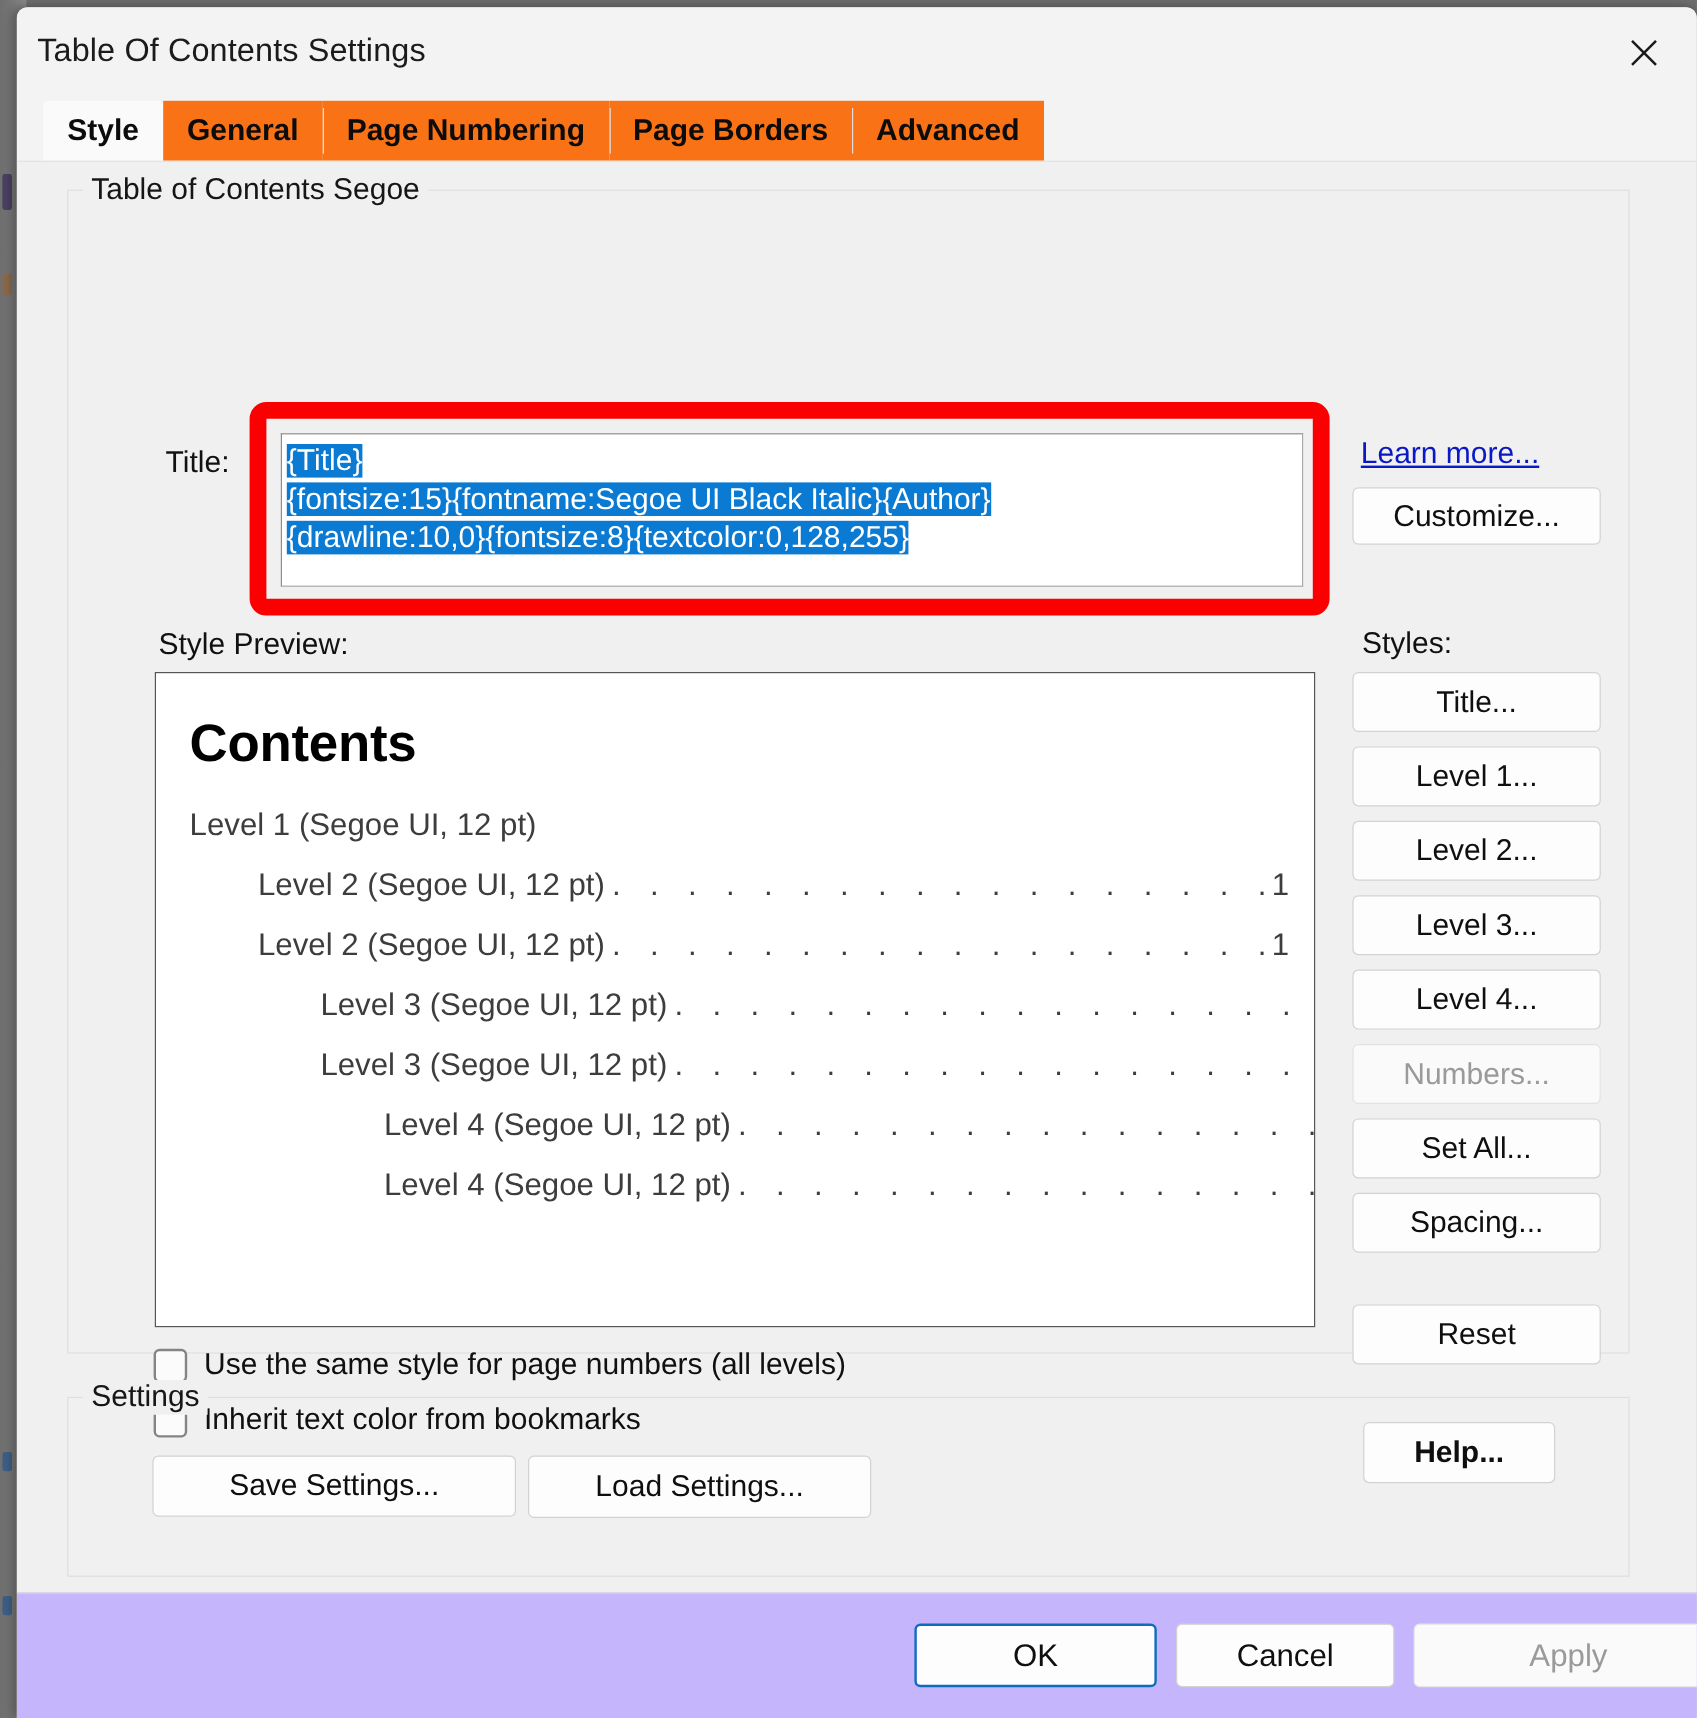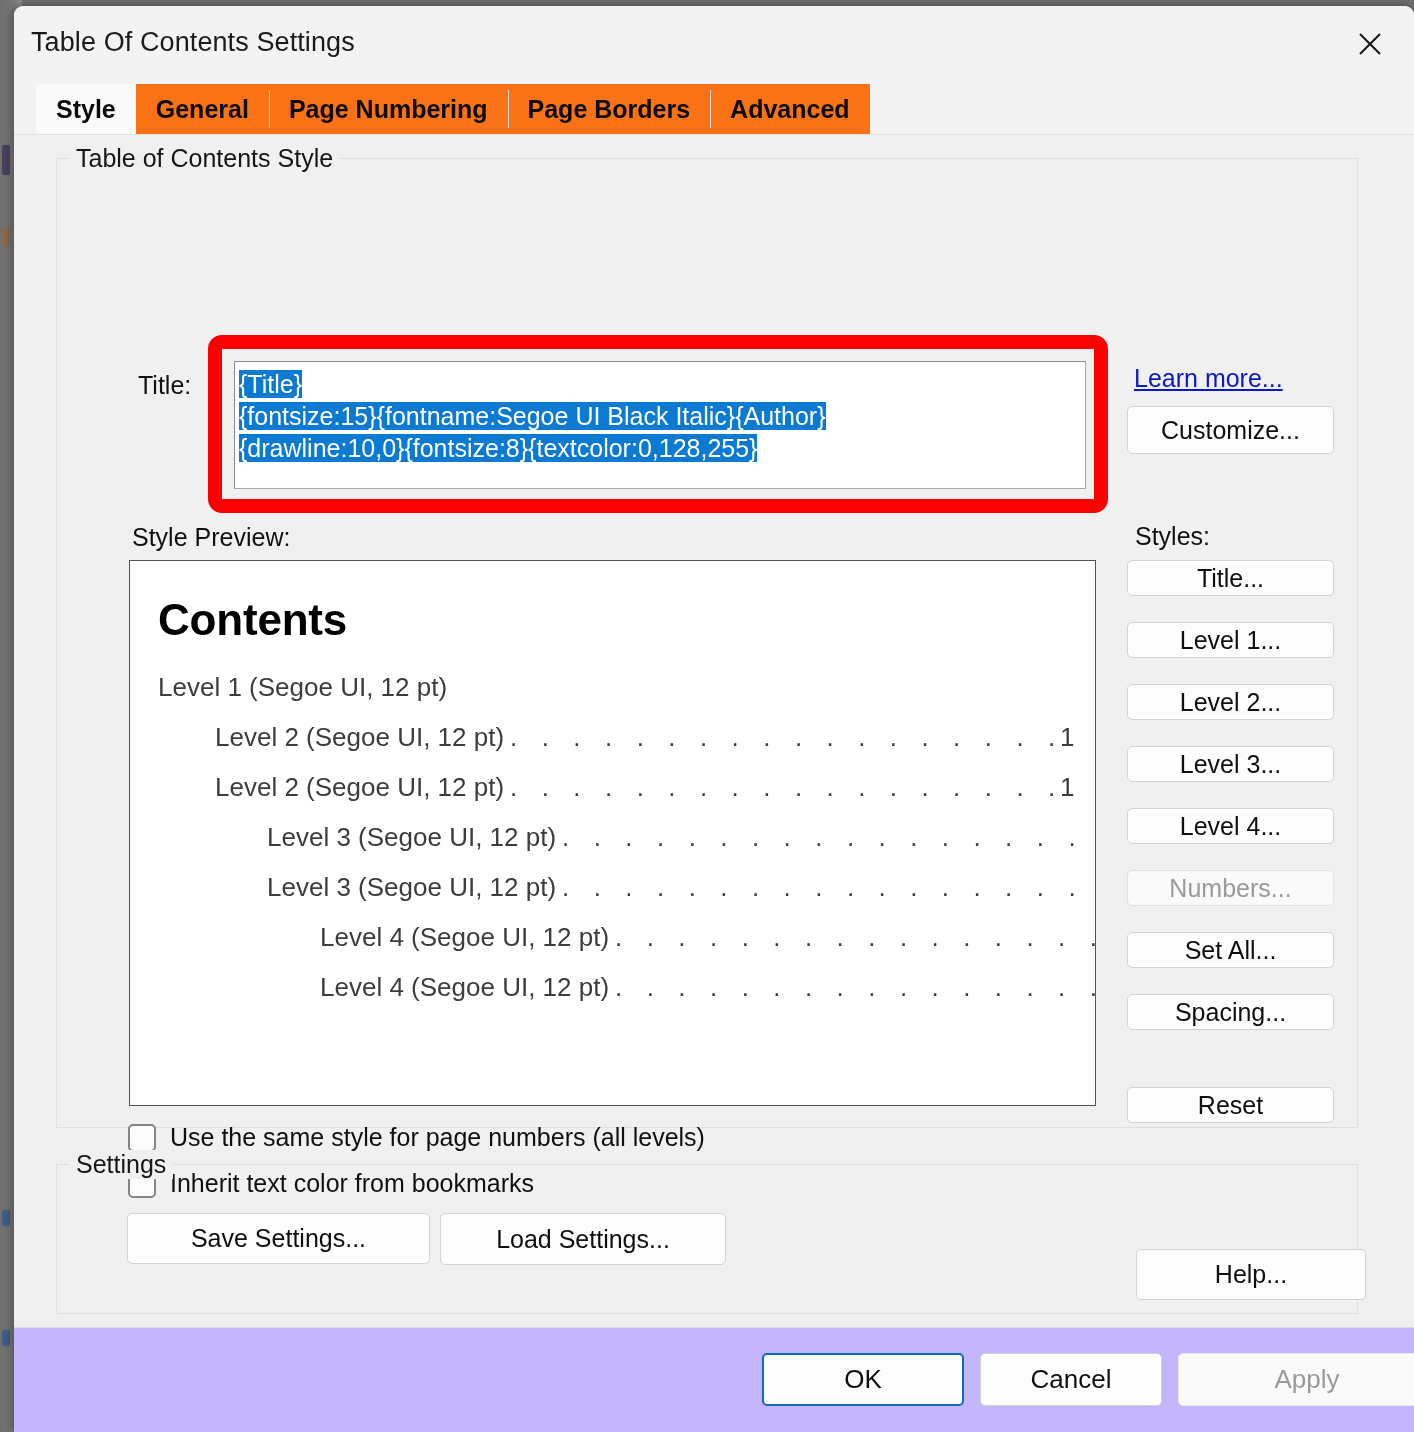--- a/index.html
+++ b/index.html
@@ -225,35 +225,35 @@
     border-radius: 5px;
     box-sizing: border-box;
     display: flex; align-items: center; justify-content: center;
     font-size: 25px;
     color: #0f0f0f;
     cursor: pointer;
     white-space: nowrap;
   }
   .btn.disabled { color: #9a9a9a; background: #fafafa; border-color: #e2e2e2; cursor: default; }
   #btn-customize { left: 1113px; top: 271px; width: 207px; height: 48px; }
-  .side-btn { left: 1113px; width: 207px; height: 36px; }
+  .side-btn { left: 1113px; width: 207px; height: 50px; }
   #btn-title   { top: 425px; }
   #btn-level1  { top: 487px; }
   #btn-level2  { top: 549px; }
   #btn-level3  { top: 611px; }
   #btn-level4  { top: 673px; }
   #btn-numbers { top: 735px; }
   #btn-setall  { top: 797px; }
   #btn-spacing { top: 859px; }
   #btn-reset   { top: 952px; }
 
   
   #btn-save-settings { left: 113px; top: 1078px; width: 303px; height: 51px; }
   #btn-load-settings { left: 426px; top: 1078px; width: 286px; height: 52px; }
-  #btn-help { left: 1122px; top: 1114px; width: 230px; height: 51px; }
+  #btn-help { left: 1122px; top: 1050px; width: 160px; height: 51px; font-weight: bold; }
 
   
   #action-bar {
     position: absolute;
     left: 0; bottom: 0;
     width: 1400px; height: 104px;
     background: #c4b5fd;
     border-top: 1px solid #dcdcdc;
   }
   .action-btn {
@@ -316,21 +316,21 @@
         <span>Page Borders</span>
       </div>
     <div class="tab">
         <span>Advanced</span>
       </div>
   </div>
 
   <div id="dialog-body">
 
     <div class="groupbox" id="group-style">
-      <div class="legend">Table of Contents Style</div>
+      <div class="legend">Table of Contents Segoe</div>
     </div>
 
     <div id="title-label">Title:</div>
 
     <div id="title-input">
       <div id="title-input-text"><div><span class="sel">{Title}</span></div><div><span class="sel">{fontsize:15}{fontname:Segoe UI Black Italic}{Author}</span></div><div><span class="sel">{drawline:10,0}{fontsize:8}{textcolor:0,128,255}</span></div></div>
     </div>
     <div id="red-highlight"></div>
 
     <div id="preview-label">Style Preview:</div>

